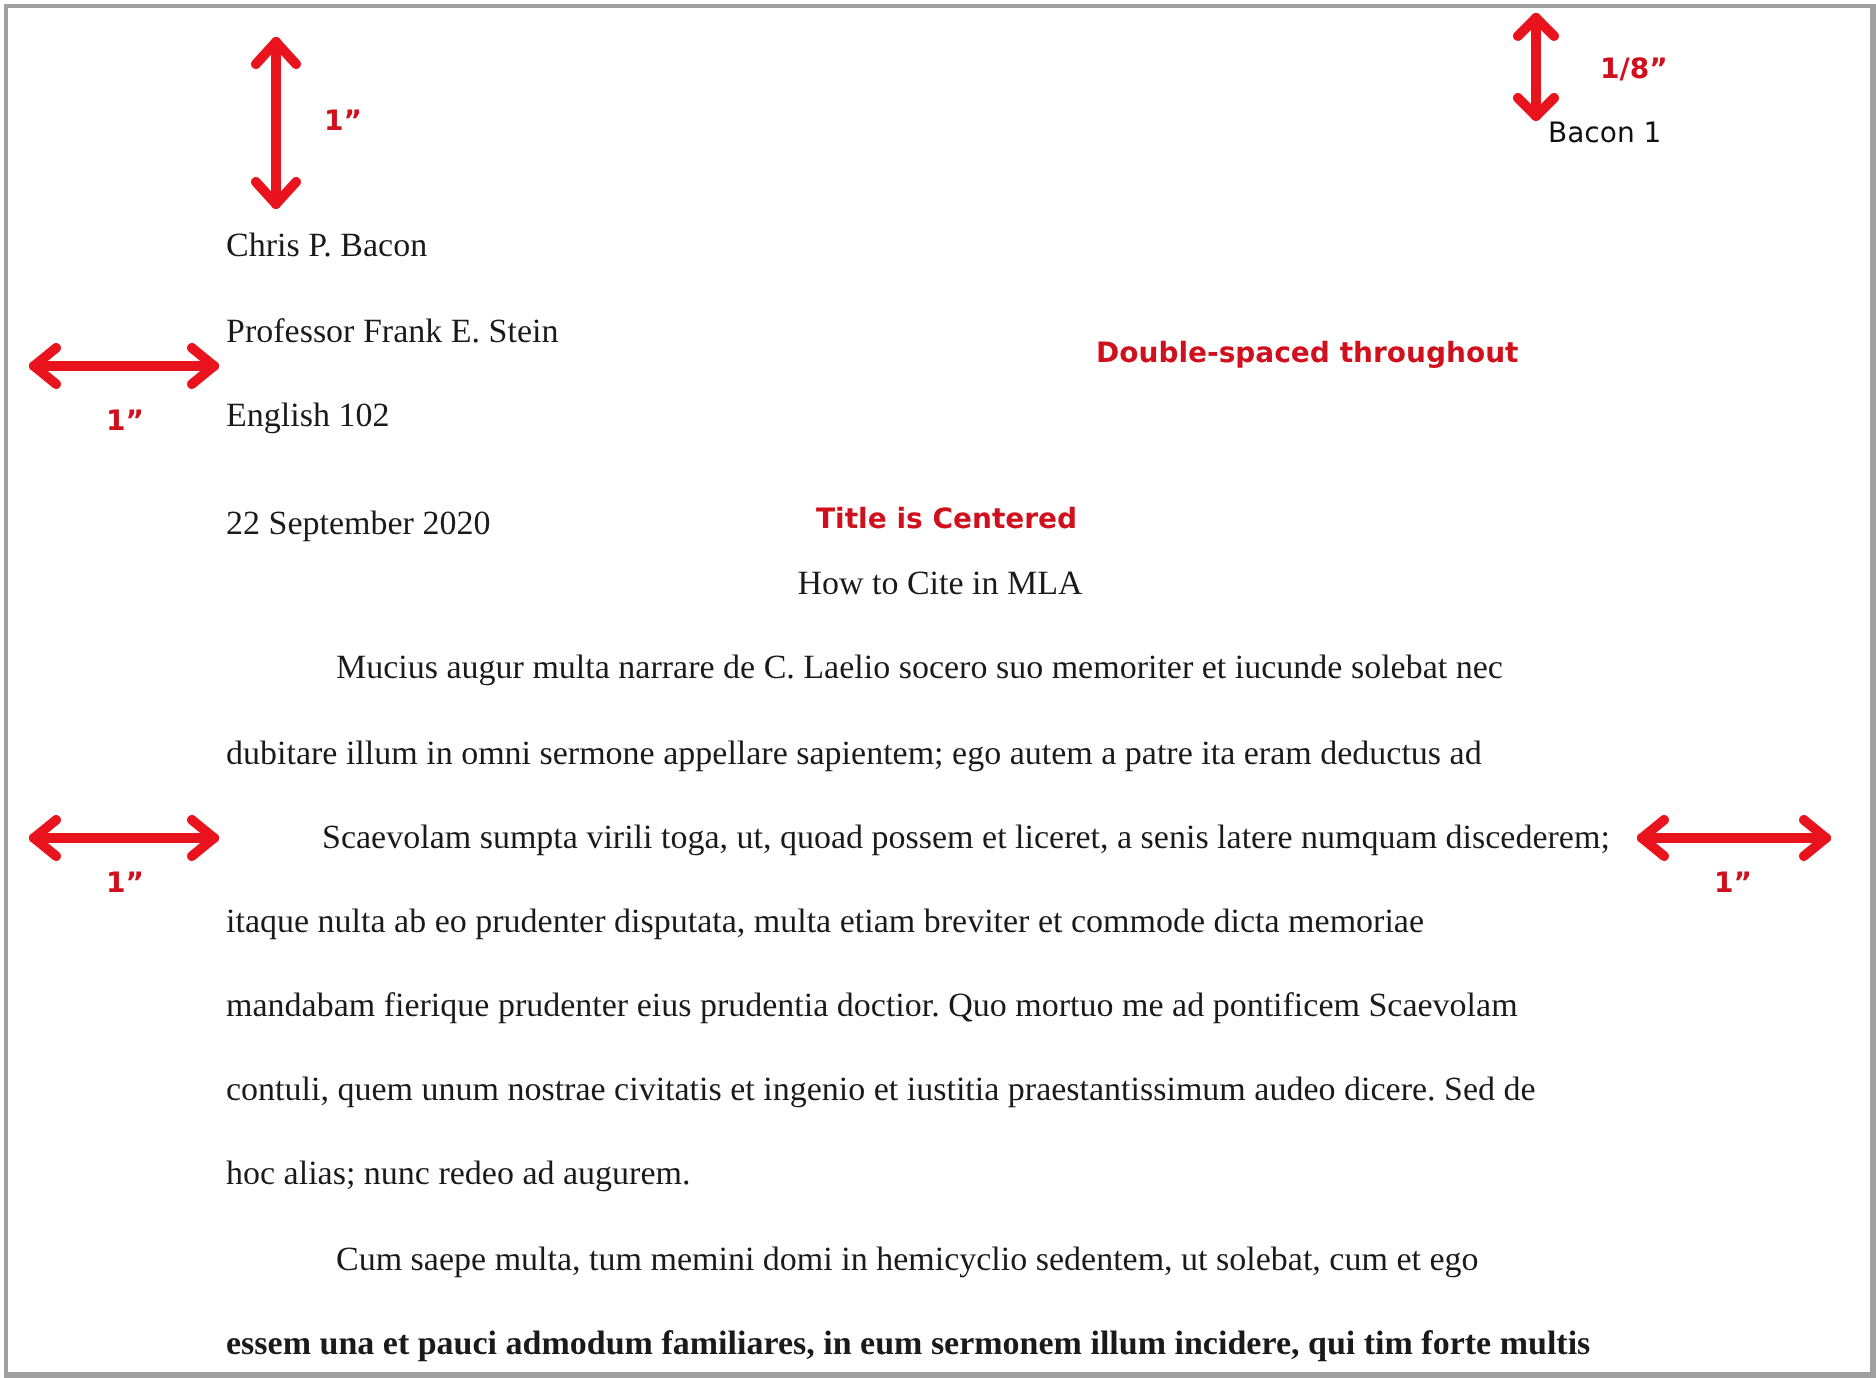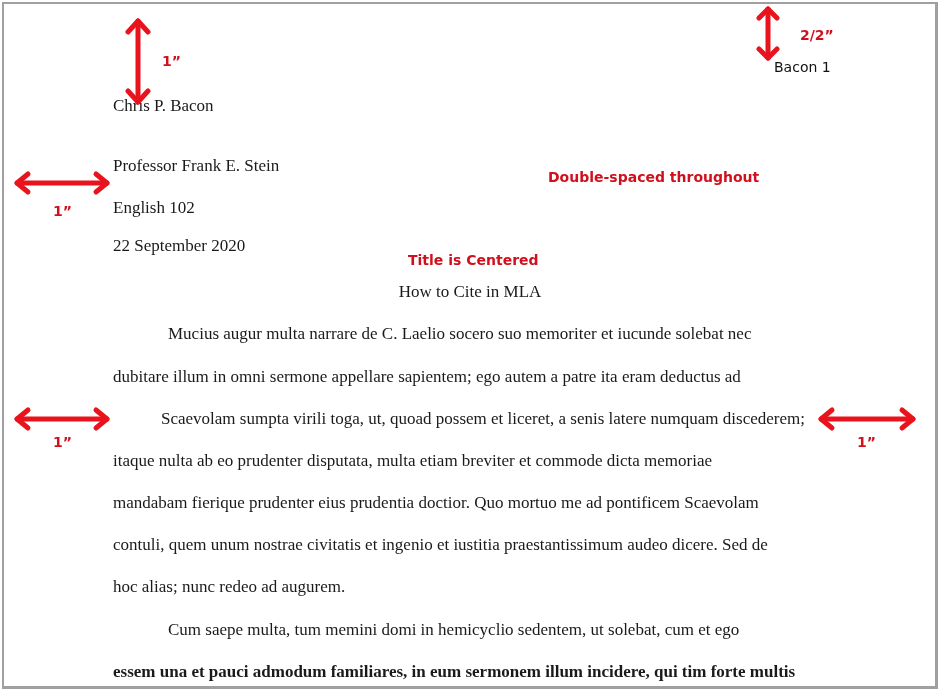--- a/index.html
+++ b/index.html
@@ -15,41 +15,41 @@
     .line { position: absolute; left: 113px; white-space: nowrap; }
     .arrow { position: absolute; }
   </style>
 </head>
 <body>
 
 <div class="page"></div>
 
 <div class="header-run" style="left:774px; top:59px;">Bacon 1</div>
 
-<div class="serif line" style="top:96px;">Chris P. Bacon</div>
+<div class="serif line" style="top:113px;">Chris P. Bacon</div>
 <div class="serif line" style="top:156px;">Professor Frank E. Stein</div>
 <div class="serif line" style="top:198px;">English 102</div>
-<div class="serif line" style="top:236px;text-align:center;">22 September 2020</div>
+<div class="serif line" style="top:252px;text-align:center;">22 September 2020</div>
 
 <div class="serif" style="position:absolute; left:113px; width:714px; top:282px; text-align:center;">How to Cite in MLA</div>
 
 <div class="serif line" style="top:324px; left:168px;">Mucius augur multa narrare de C. Laelio socero suo memoriter et iucunde solebat nec</div>
 <div class="serif line" style="top:367px;">dubitare illum in omni sermone appellare sapientem; ego autem a patre ita eram deductus ad</div>
 <div class="serif line" style="top:409px;margin-left:48px;">Scaevolam sumpta virili toga, ut, quoad possem et liceret, a senis latere numquam discederem;</div>
 <div class="serif line" style="top:451px;">itaque nulta ab eo prudenter disputata, multa etiam breviter et commode dicta memoriae</div>
 <div class="serif line" style="top:493px;">mandabam fierique prudenter eius prudentia doctior. Quo mortuo me ad pontificem Scaevolam</div>
 <div class="serif line" style="top:535px;">contuli, quem unum nostrae civitatis et ingenio et iustitia praestantissimum audeo dicere. Sed de</div>
 <div class="serif line" style="top:577px;">hoc alias; nunc redeo ad augurem.</div>
 <div class="serif line" style="top:620px; left:168px;text-align:right;">Cum saepe multa, tum memini domi in hemicyclio sedentem, ut solebat, cum et ego</div>
 <div class="serif line" style="top:662px;font-weight:bold;">essem una et pauci admodum familiares, in eum sermonem illum incidere, qui tim forte multis</div>
 
 <div class="note" style="left:548px; top:169px;">Double-spaced throughout</div>
 <div class="note" style="left:408px; top:252px;">Title is Centered</div>
 <div class="note" style="left:162px; top:53px;">1”</div>
-<div class="note" style="left:800px; top:27px;">2/2”</div>
+<div class="note" style="left:800px; top:27px;">1/8”</div>
 <div class="note" style="left:53px; top:203px;">1”</div>
 <div class="note" style="left:53px; top:434px;">1”</div>
 <div class="note" style="left:857px; top:434px;">1”</div>
 
 <svg class="arrow" style="left:125px; top:16px;" width="26" height="92">
   <g stroke="#e8131c" stroke-width="5" stroke-linecap="round" stroke-linejoin="round" fill="none">
     <line x1="13" y1="5" x2="13" y2="86"></line>
     <polyline points="3,16 13,5 23,16"></polyline>
     <polyline points="3,75 13,86 23,75"></polyline>
   </g>

